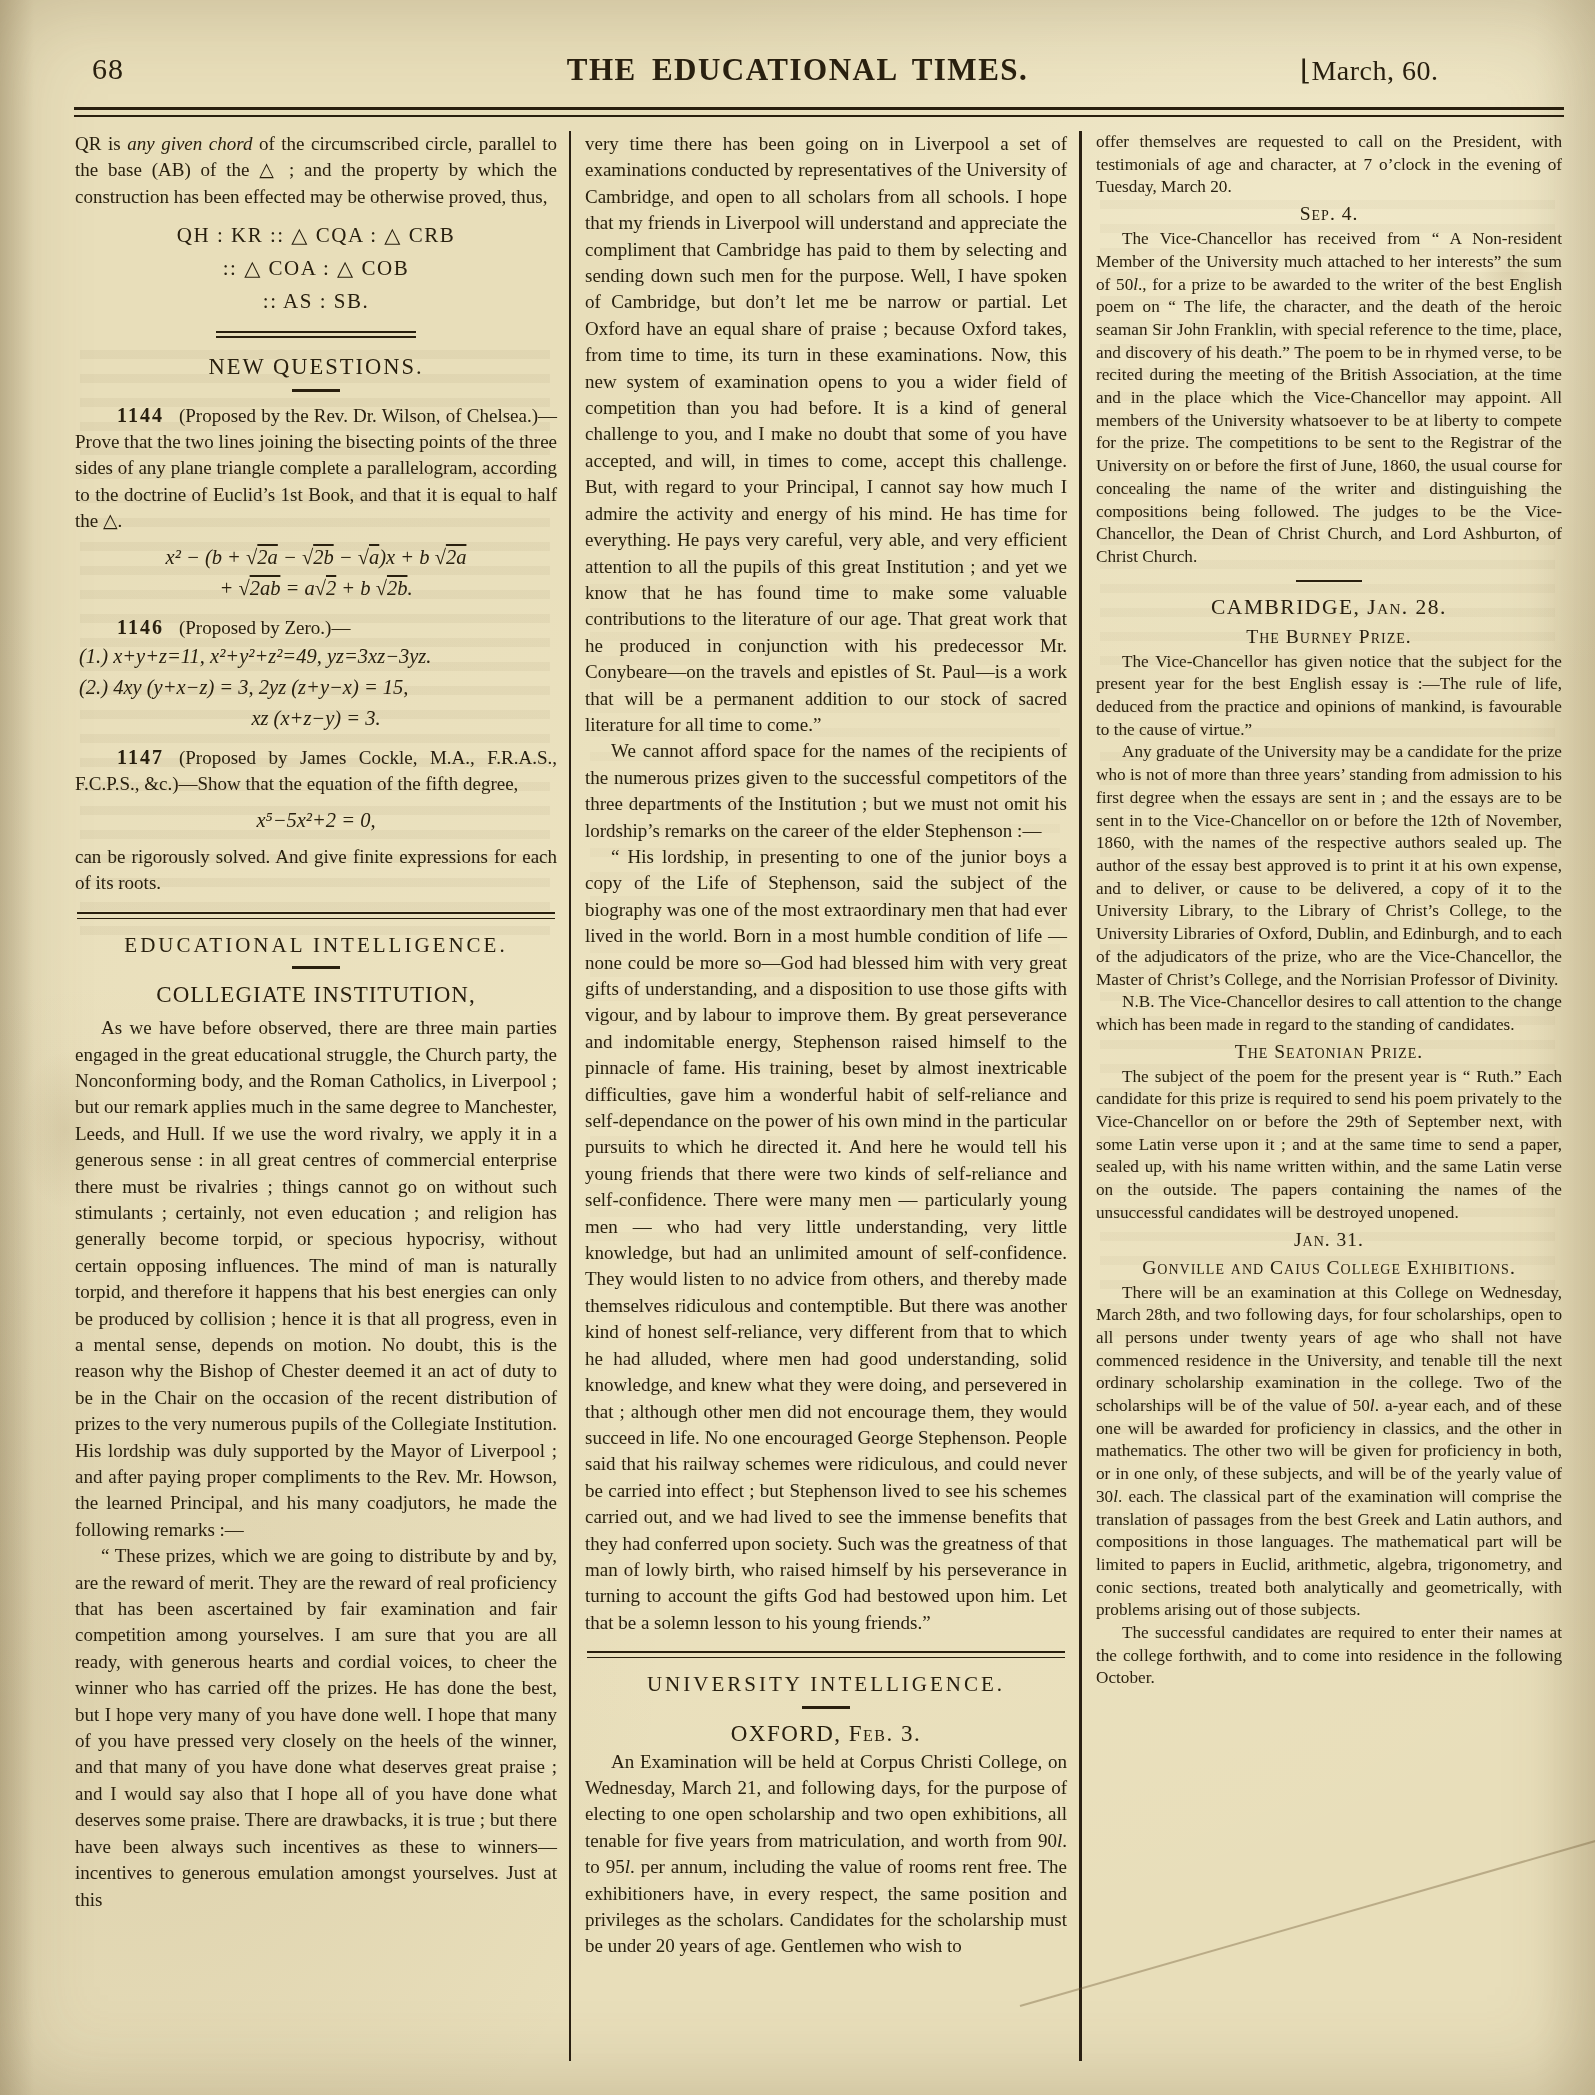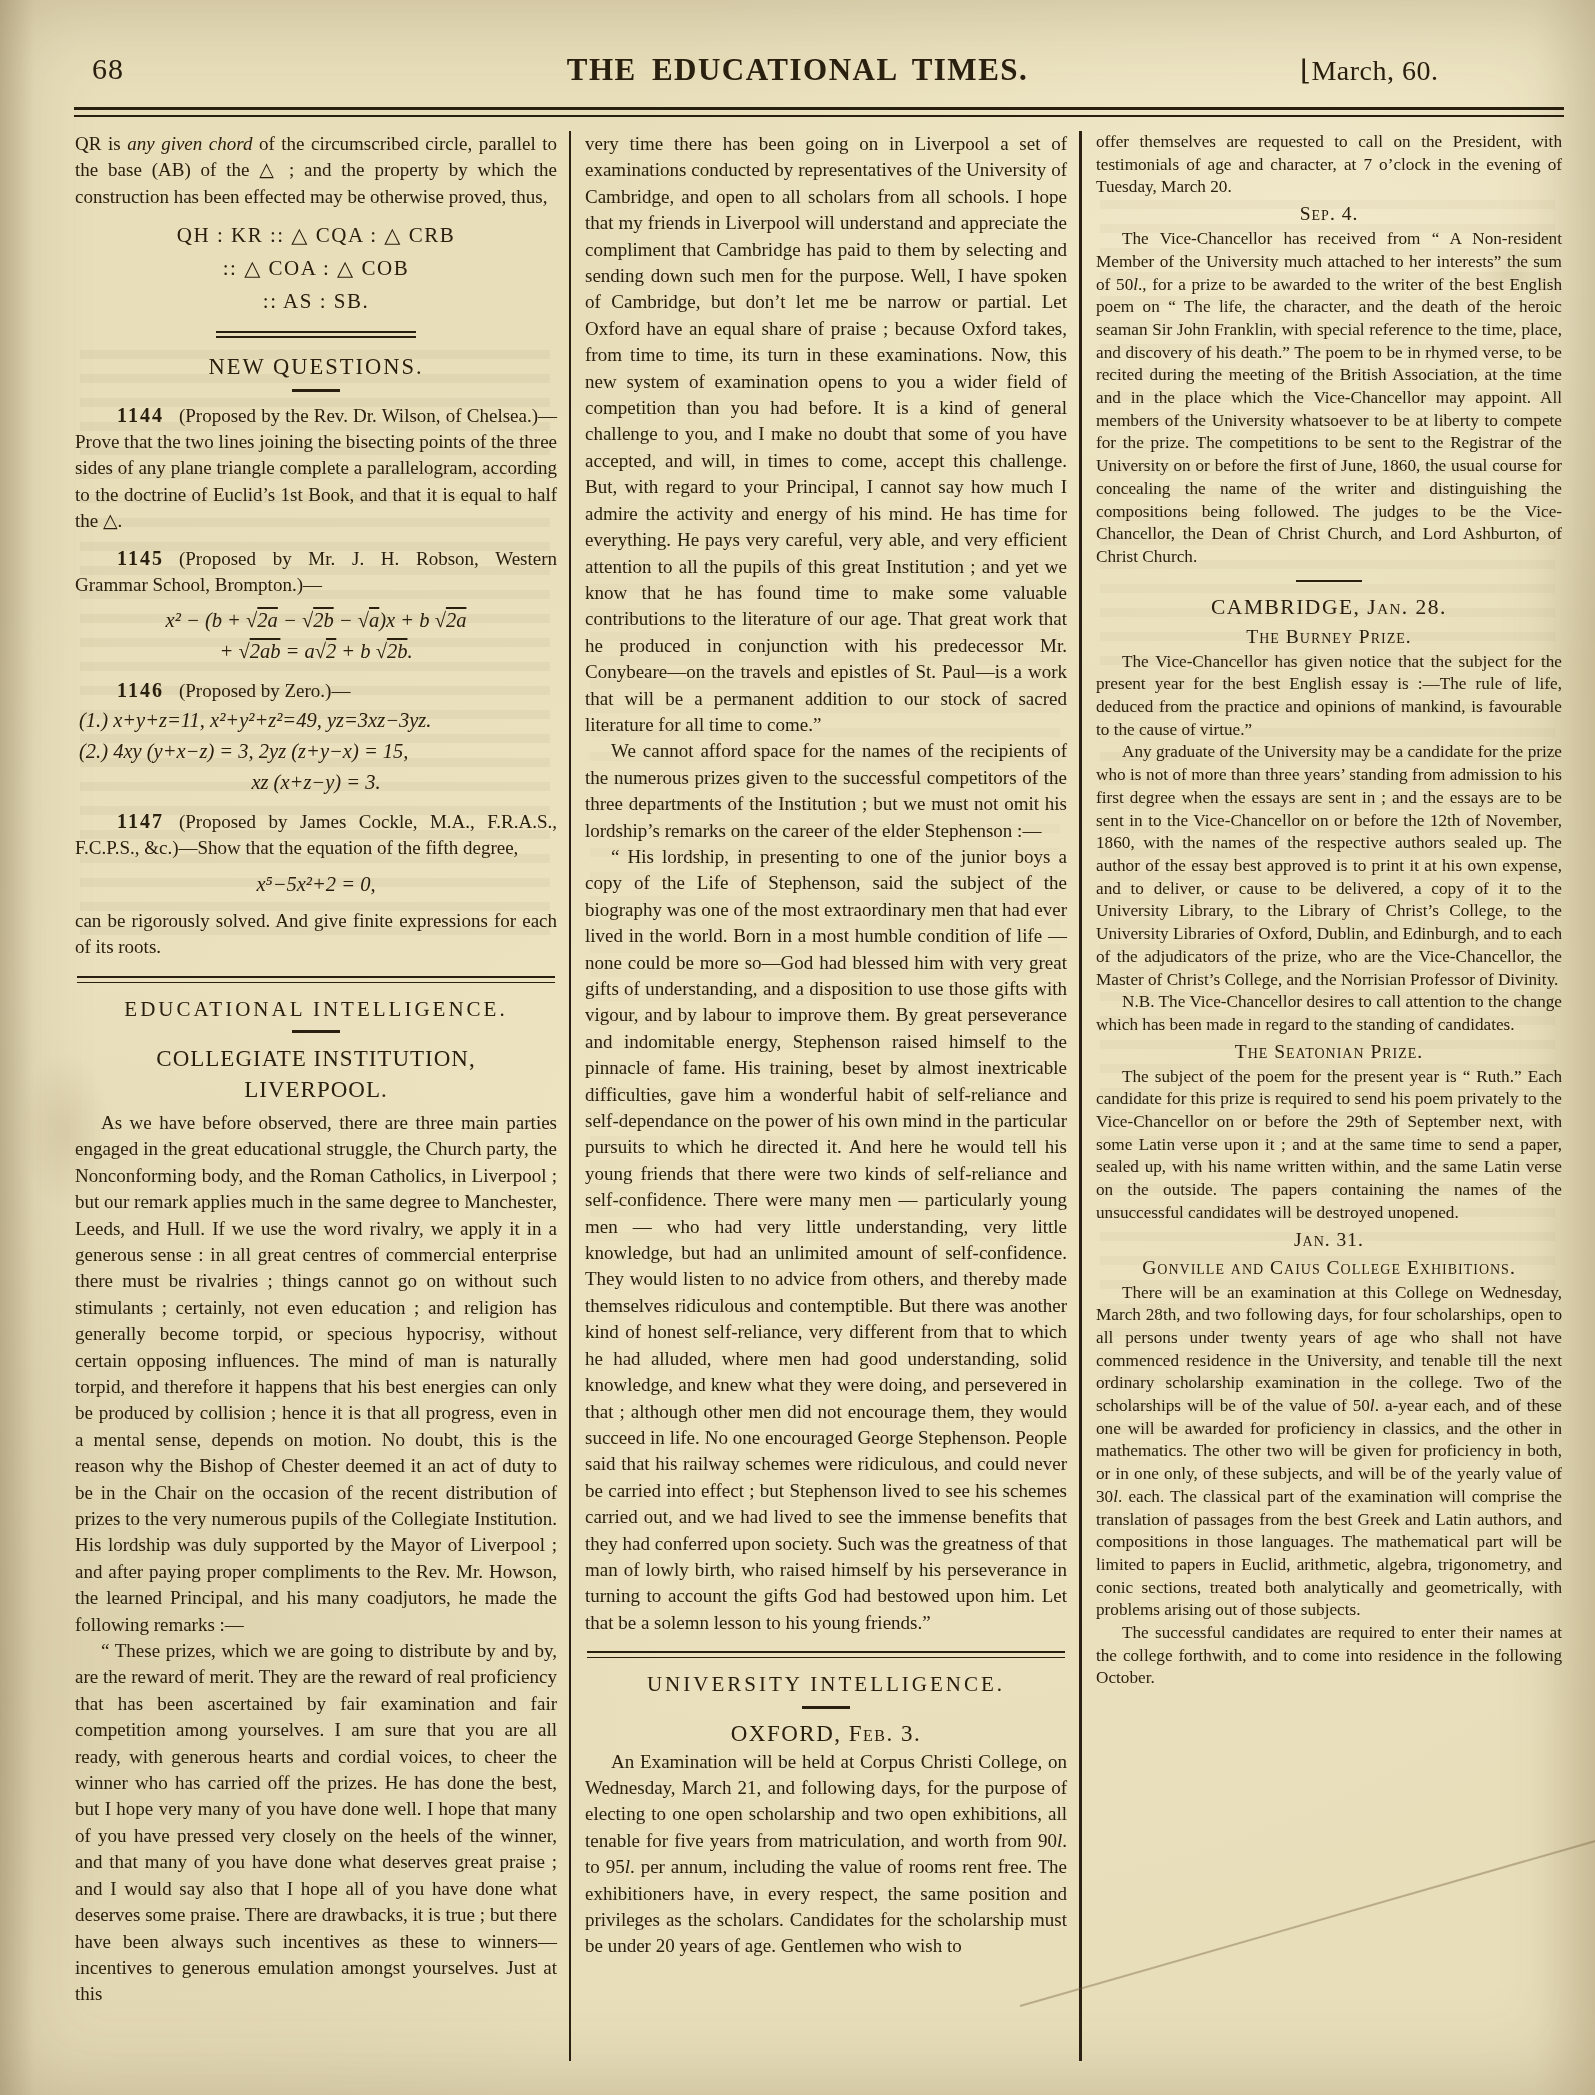--- a/index.html
+++ b/index.html
@@ -87,40 +87,38 @@
       <p class="para noind">QR is <i>any given chord</i> of the circumscribed circle, parallel to the base (AB) of the △ ; and the property by which the construction has been effected may be otherwise proved, thus,</p>
       <div class="propblk">
         <div class="propline">QH : KR :: △ CQA : △ CRB</div>
         <div class="propline">:: △ COA : △ COB</div>
         <div class="propline">:: AS : SB.</div>
       </div>
       <div class="rule2short"></div>
       <div class="hcaps">NEW QUESTIONS.</div>
       <div class="dash"></div>
       <p class="para q"><span class="qnum">1144</span>(Proposed by the Rev. Dr. Wilson, of Chelsea.)—Prove that the two lines joining the bisecting points of the three sides of any plane triangle complete a parallelogram, according to the doctrine of Euclid’s 1st Book, and that it is equal to half the △.</p>
-      <p class="para q"><span class="qnum">1145</span>(Proposed by Mr. J. H. Robson, Western Grammar School, Brompton.)—</p>
       <div class="mathblk">
         <div class="mathline">x² − (b + √<span class="ol">2a</span> − √<span class="ol">2b</span> − √<span class="ol">a</span>)x + b √<span class="ol">2a</span></div>
         <div class="mathline">+ √<span class="ol">2ab</span> = a√<span class="ol">2</span> + b √<span class="ol">2b</span>.</div>
       </div>
       <p class="para q"><span class="qnum">1146</span>(Proposed by Zero.)—</p>
       <div class="mathline left">(1.) x+y+z=11,  x²+y²+z²=49,  yz=3xz−3yz.</div>
       <div class="mathline left">(2.) 4xy (y+x−z) = 3,  2yz (z+y−x) = 15,</div>
       <div class="mathline">xz (x+z−y) = 3.</div>
       <p class="para q"><span class="qnum">1147</span>(Proposed by James Cockle, M.A., F.R.A.S., F.C.P.S., &amp;c.)—Show that the equation of the fifth degree,</p>
       <div class="mathblk">
         <div class="mathline">x⁵−5x²+2 = 0,</div>
       </div>
       <p class="para noind">can be rigorously solved.  And give finite expressions for each of its roots.</p>
       <div class="rulefull"></div>
       <div class="hbold">EDUCATIONAL INTELLIGENCE.</div>
       <div class="dash"></div>
       <div class="hcaps2">
         <div>COLLEGIATE INSTITUTION,</div>
-        <div>LIVERPOOL.</div>
       </div>
       <p class="para">As we have before observed, there are three main parties engaged in the great educational struggle, the Church party, the Nonconforming body, and the Roman Catholics, in Liverpool ; but our remark applies much in the same degree to Manchester, Leeds, and Hull.  If we use the word rivalry, we apply it in a generous sense : in all great centres of commercial enterprise there must be rivalries ;  things cannot go on without such stimulants ; certainly, not even education ; and religion has generally become torpid, or specious hypocrisy, without certain opposing influences.  The mind of man is naturally torpid, and therefore it happens that his best energies can only be produced by collision ; hence it is that all progress, even in a mental sense, depends on motion.  No doubt, this is the reason why the Bishop of Chester deemed it an act of duty to be in the Chair on the occasion of the recent distribution of prizes to the very numerous pupils of the Collegiate Institution.  His lordship was duly supported by the Mayor of Liverpool ; and after paying proper compliments to the Rev. Mr. Howson, the learned Principal, and his many coadjutors, he made the following remarks :—</p>
       <p class="para">“ These prizes, which we are going to distribute by and by, are the reward of merit.  They are the reward of real proficiency that has been ascertained by fair examination and fair competition among yourselves.  I am sure that you are all ready, with generous hearts and cordial voices, to cheer the winner who has carried off the prizes.  He has done the best, but I hope very many of you have done well.  I hope that many of you have pressed very closely on the heels of the winner, and that many of you have done what deserves great praise ; and I would say also that I hope all of you have done what deserves some praise.  There are drawbacks, it is true ;  but there have been always such incentives as these to winners—incentives to generous emulation amongst yourselves.  Just at this</p>
     </div>
   <div class="divider"></div>
   <div class="col col2">
       <p class="para noind">very time there has been going on in Liverpool a set of examinations conducted by representatives of the University of Cambridge, and open to all scholars from all schools.  I hope that my friends in Liverpool will understand and appreciate the compliment that Cambridge has paid to them by selecting and sending down such men for the purpose.  Well, I have spoken of Cambridge, but don’t let me be narrow or partial.  Let Oxford have an equal share of praise ;  because Oxford takes, from time to time, its turn in these examinations.  Now, this new system of examination opens to you a wider field of competition than you had before.  It is a kind of general challenge to you, and I make no doubt that some of you have accepted, and will, in times to come, accept this challenge.  But, with regard to your Principal, I cannot say how much I admire the activity and energy of his mind.  He has time for everything. He pays very careful, very able, and very efficient attention to all the pupils of this great Institution ; and yet we know that he has found time to make some valuable contributions to the literature of our age.  That great work that he produced in conjunction with his predecessor Mr. Conybeare—on the travels and epistles of St. Paul—is a work that will be a permanent addition to our stock of sacred literature for all time to come.”</p>
       <p class="para">We cannot afford space for the names of the recipients of the numerous prizes given to the successful competitors of the three departments of the Institution ;  but we must not omit his lordship’s remarks on the career of the elder Stephenson :—</p>
       <p class="para">“ His lordship, in presenting to one of the junior boys a copy of the Life of Stephenson, said the subject of the biography was one of the most extraordinary men that had ever lived in the world. Born in a most humble condition of life — none could be more so—God had blessed him with very great gifts of understanding, and a disposition to use those gifts with vigour, and by labour to improve them.  By great perseverance and indomitable energy, Stephenson raised himself to the pinnacle of fame.  His training, beset by almost inextricable difficulties, gave him a wonderful habit of self-reliance and self-dependance on the power of his own mind in the particular pursuits to which he directed it.  And here he would tell his young friends that there were two kinds of self-reliance and self-confidence.  There were many men — particularly young men — who had very little understanding, very little knowledge, but had an unlimited amount of self-confidence. They would listen to no advice from others, and thereby made themselves ridiculous and contemptible.  But there was another kind of honest self-reliance, very different from that to which he had alluded, where men had good understanding, solid knowledge, and knew what they were doing, and persevered in that ; although other men did not encourage them, they would succeed in life.  No one encouraged George Stephenson.  People said that his railway schemes were ridiculous, and could never be carried into effect ;  but Stephenson lived to see his schemes carried out, and we had lived to see the immense benefits that they had conferred upon society.  Such was the greatness of that man of lowly birth, who raised himself by his perseverance in turning to account the gifts God had bestowed upon him.  Let that be a solemn lesson to his young friends.”</p>
       <div class="rulefull"></div>

